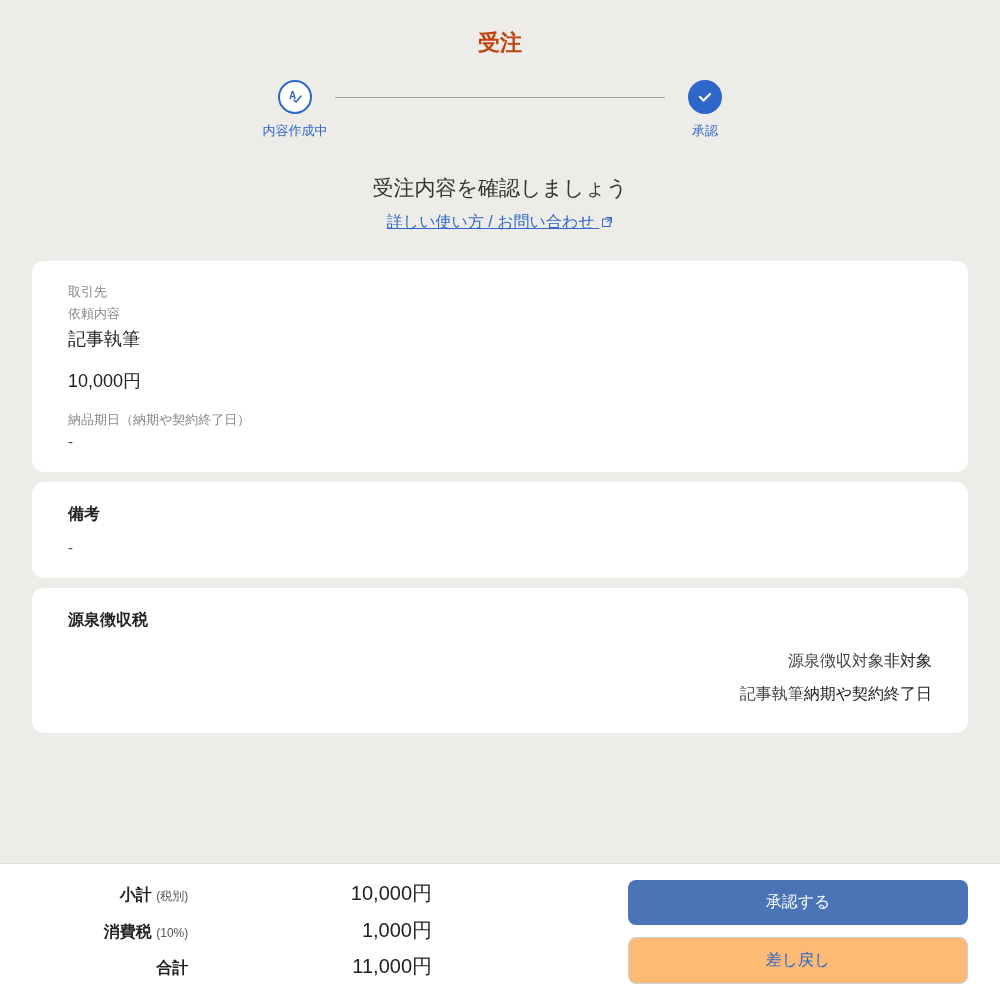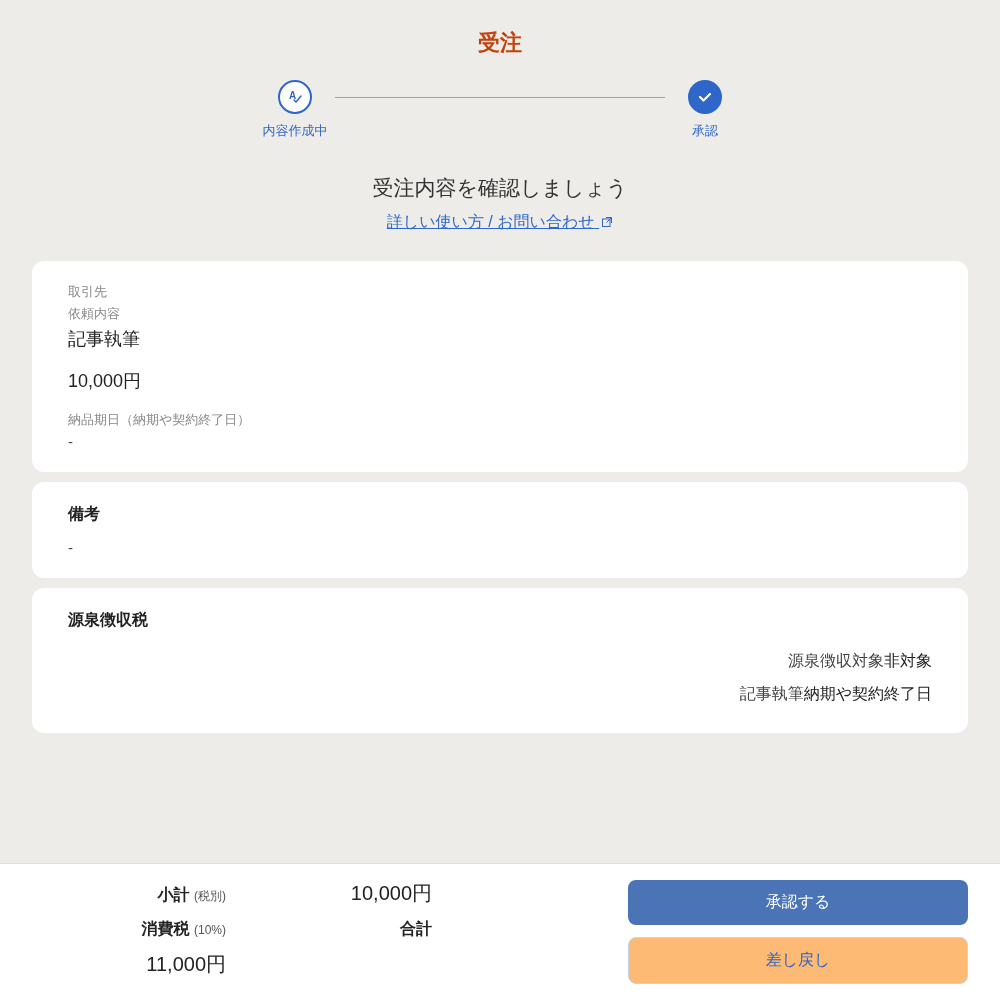--- a/index.html
+++ b/index.html
@@ -267,20 +267,21 @@
     <div class="tl">
       <span>小計</span>
       <span class="sub">(税別)</span>
     </div>
     <div class="tv">10,000円</div>
 
     <div class="tl">
       <span>消費税</span>
       <span class="sub">(10%)</span>
     </div>
+    <div class="tv">1,000円</div>
 
     <div class="tl">合計</div>
     <div class="tv">11,000円</div>
   </div>
 
   <div class="actions">
     <button class="btn btn-primary">承認する</button>
     <button class="btn btn-secondary">差し戻し</button>
   </div>
 </div>

